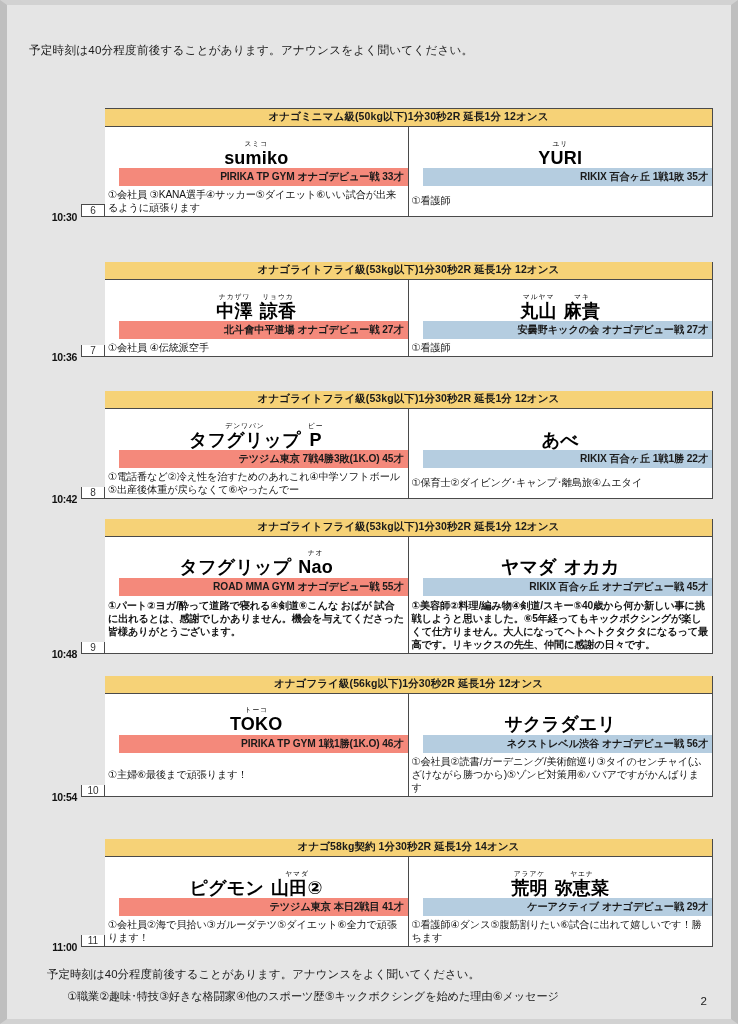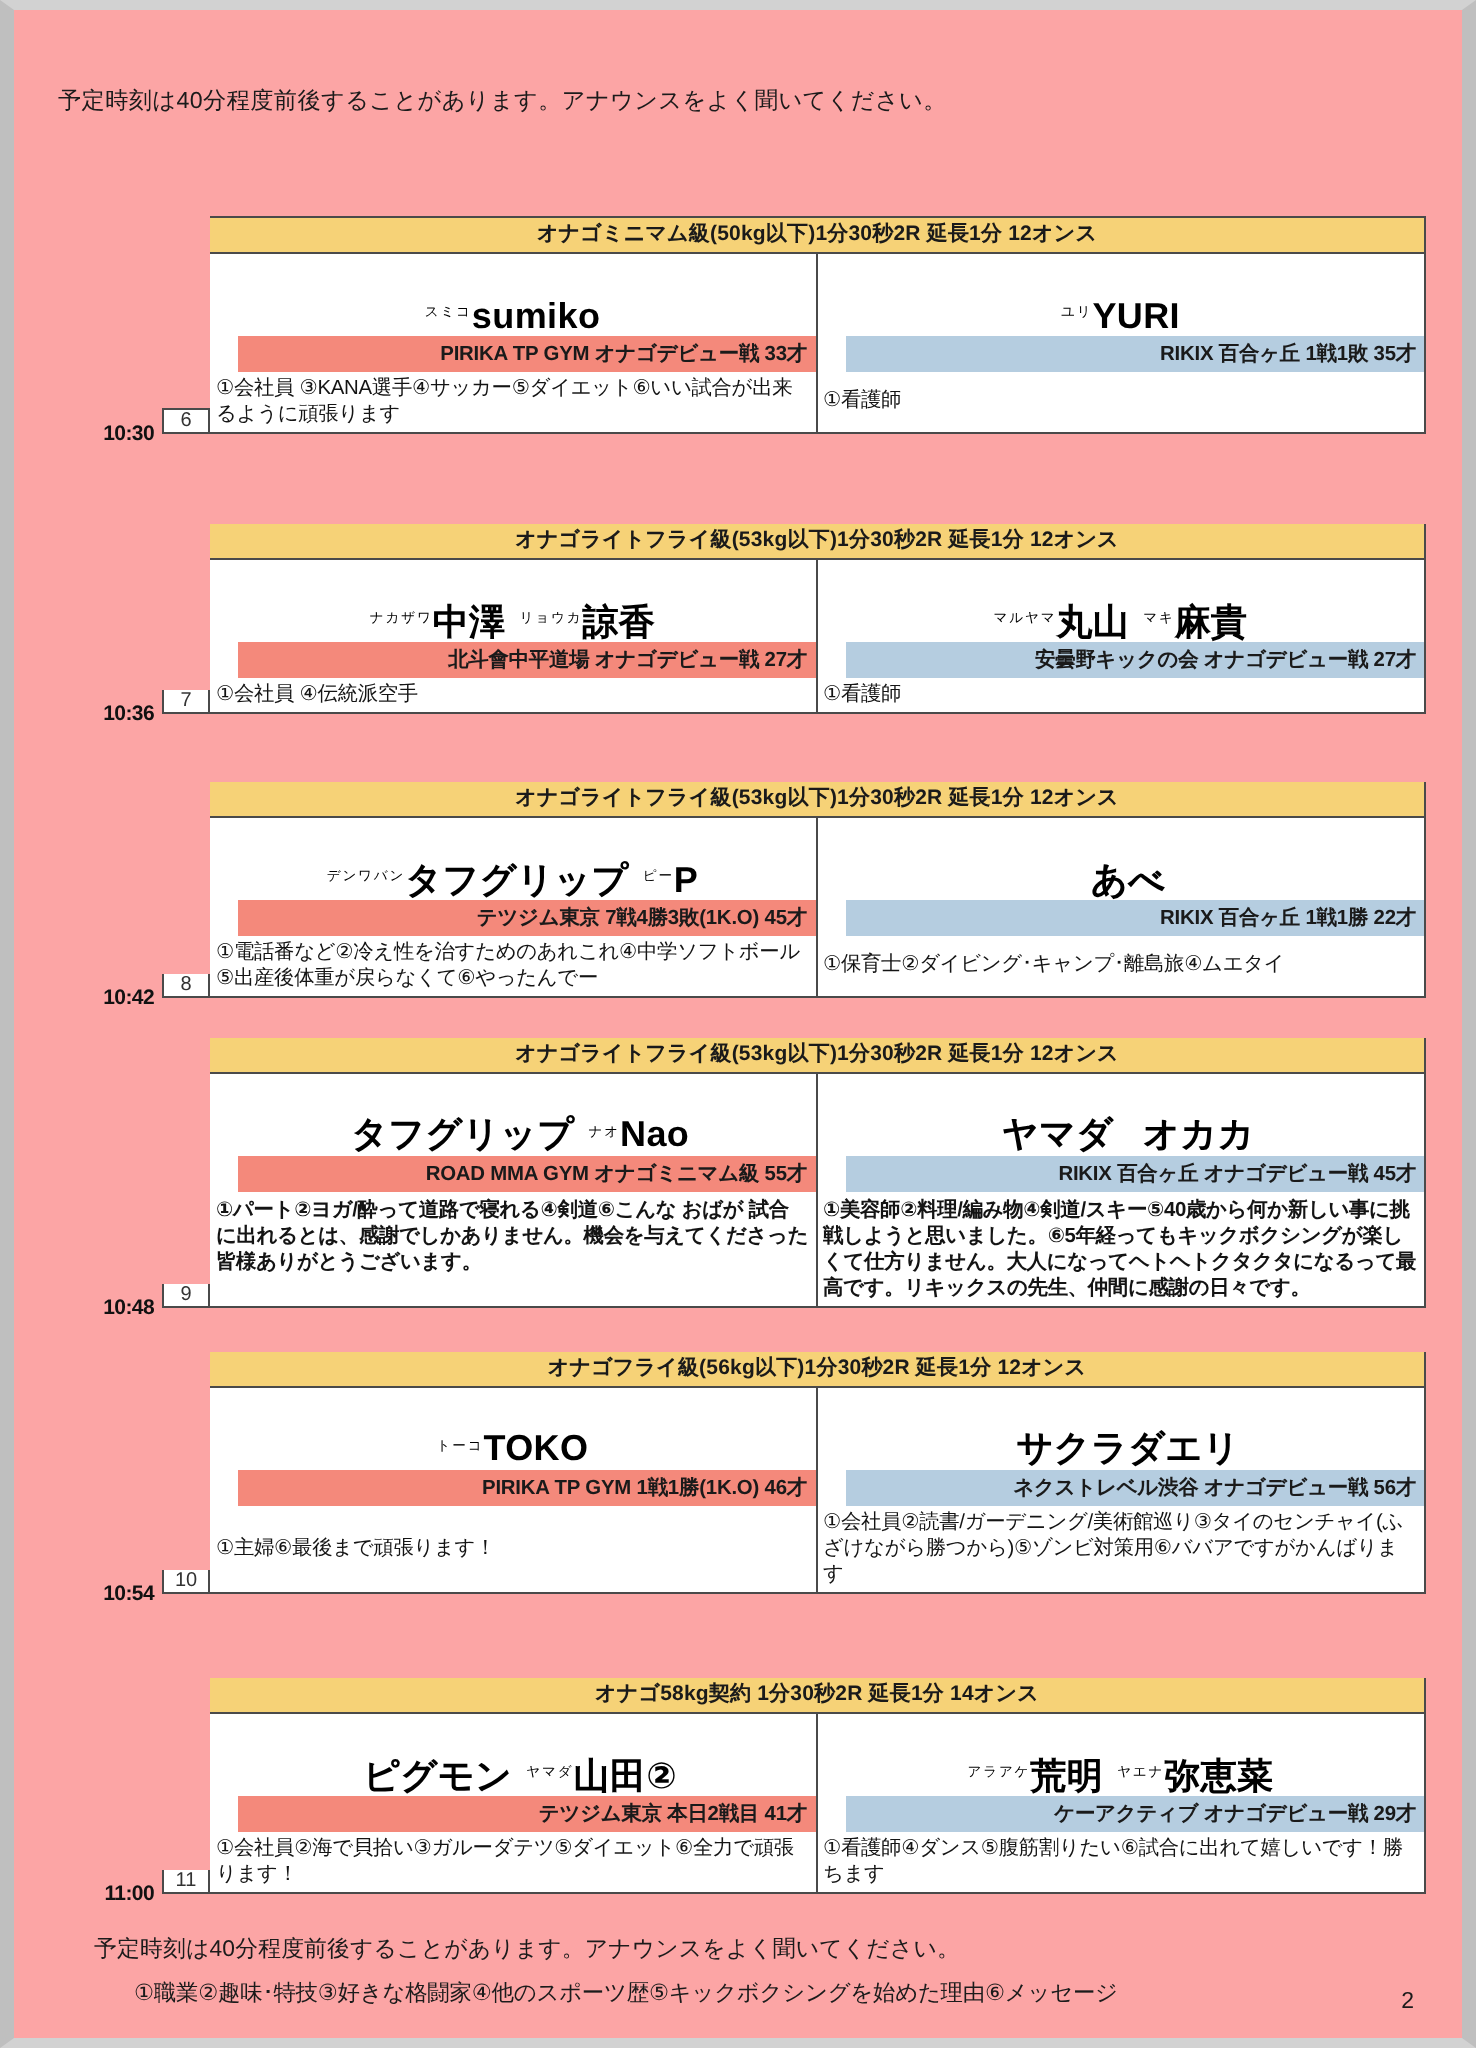--- a/index.html
+++ b/index.html
@@ -21,21 +21,21 @@
     box-sizing: border-box;
     border-left: 7px solid #bfbfbf;
     border-right: 7px solid #bfbfbf;
     border-top: 5px solid #d2d2d2;
     border-bottom: 5px solid #d2d2d2;
   }
   .page-inner {
     position: relative;
     width: 724px;
     height: 1014px;
-    background: #fca5a5;
+    background: #e5e5e5;
   }
 
   
   .top-note {
     position: absolute;
     left: 22px;
     top: 38px;
     font-size: 11.6px;
     color: #1b1b1b;
     letter-spacing: .2px;
@@ -130,21 +130,21 @@
     font-weight: bold;
     color: #000;
     line-height: 1.0;
     white-space: nowrap;
     letter-spacing: .2px;
     display: flex;
     align-items: flex-end;
   }
   .fighter-name .seg {
     display: inline-flex;
-    flex-direction: row;
+    flex-direction: column;
     align-items: center;
     justify-content: flex-end;
   }
   .fighter-name .ruby {
     font-size: 6.8px;
     font-weight: normal;
     line-height: 1;
     letter-spacing: .9px;
     color: #000;
     height: 8px;
@@ -353,21 +353,21 @@
                       <span class="ruby blank">　</span>
                       <span class="base">タフグリップ</span>
                     </span>
                     <span class="gap"></span>
                     <span class="seg">
                       <span class="ruby">ナオ</span>
                       <span class="base">Nao</span>
                     </span>
                   </div>
                 </div>
-                <div class="gym-band">ROAD MMA GYM  オナゴミニマム級  55才</div>
+                <div class="gym-band">ROAD MMA GYM  オナゴデビュー戦  55才</div>
                 <div class="profile top">①パート②ヨガ/酔って道路で寝れる④剣道⑥こんな おばが  試合に出れるとは、感謝でしかありません。機会を与えてくださった皆様ありがとうございます。</div>
               </div>
               <div class="corner blue">
                 <div class="name-zone">
                   <div class="fighter-name">
                     <span class="seg">
                       <span class="ruby blank">　</span>
                       <span class="base">ヤマダ</span>
                     </span>
                     <span class="gap"></span>

